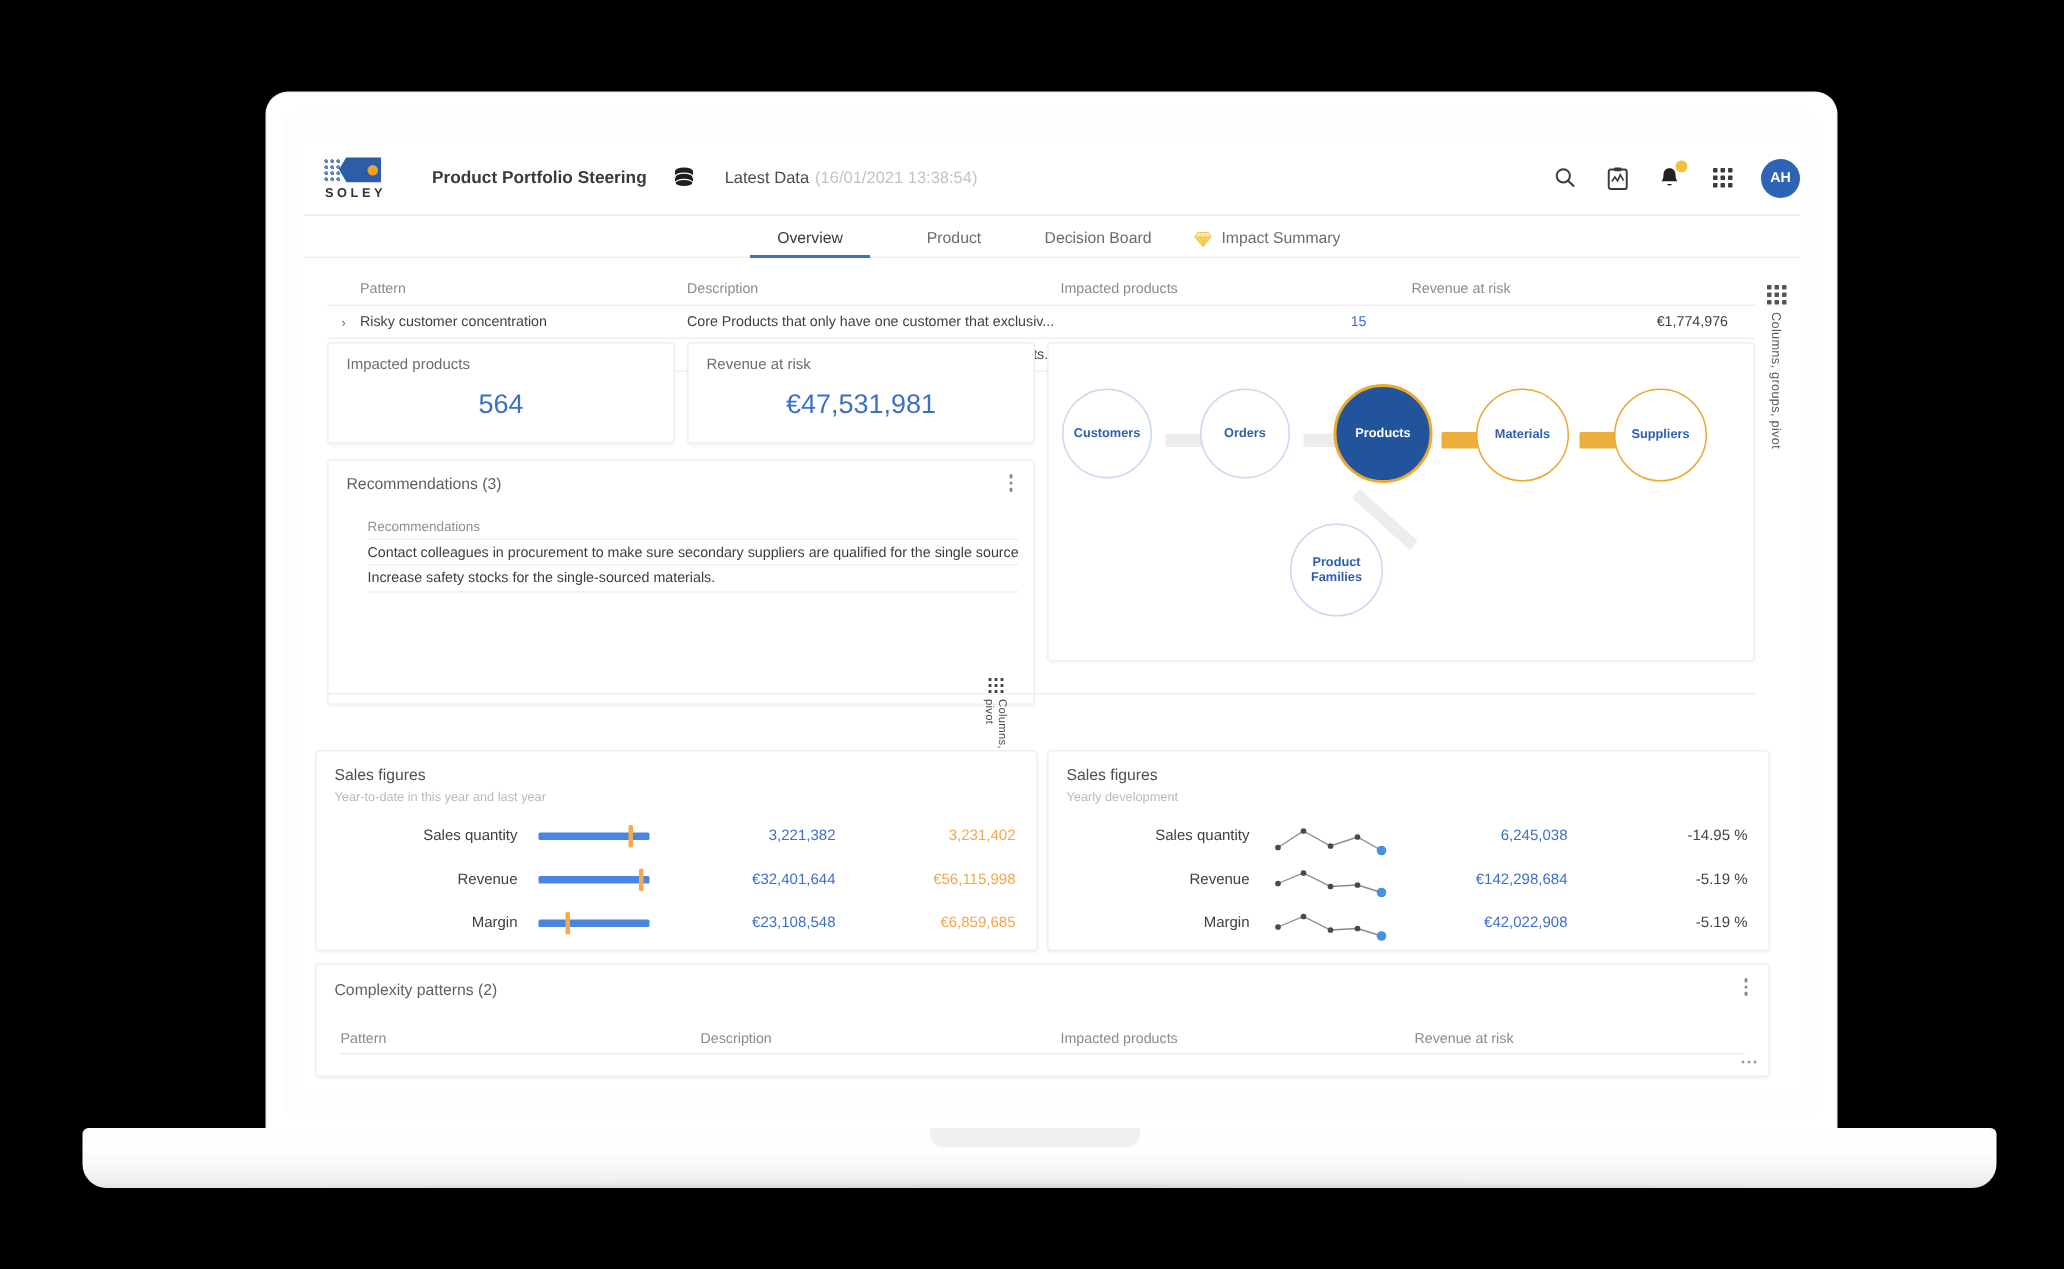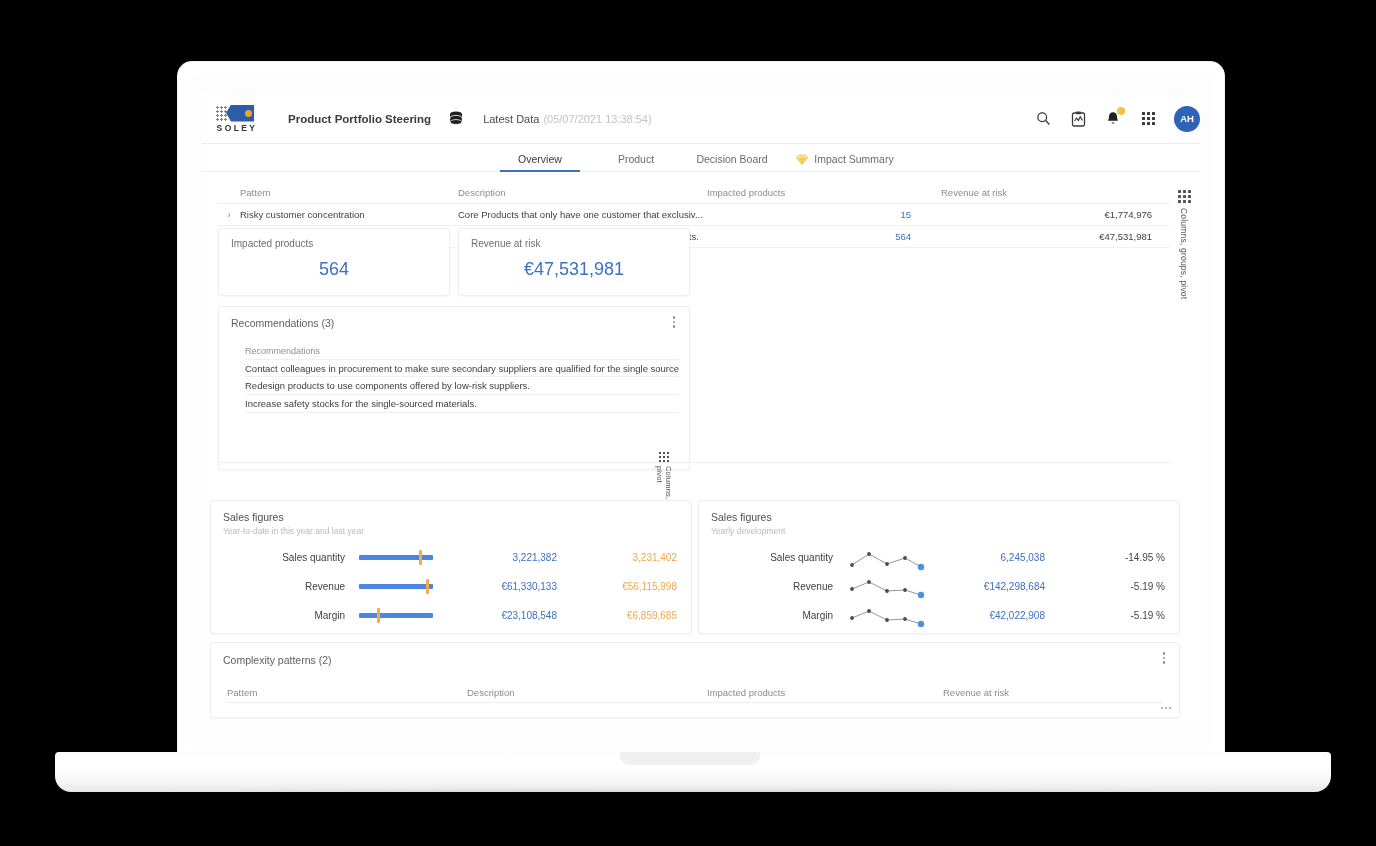--- a/index.html
+++ b/index.html
@@ -221,21 +221,21 @@
         <svg width="14" height="15" viewBox="0 0 14 15">
           <ellipse cx="7" cy="3" rx="6" ry="2.4" fill="#1f1f1f"></ellipse>
           <rect x="1" y="3" width="12" height="3.2" fill="#1f1f1f"></rect>
           <ellipse cx="7" cy="6.8" rx="6" ry="2.4" fill="#1f1f1f" stroke="#fff" stroke-width="0.8"></ellipse>
           <rect x="1" y="7.4" width="12" height="3.2" fill="#1f1f1f"></rect>
           <ellipse cx="7" cy="11" rx="6" ry="2.4" fill="#1f1f1f" stroke="#fff" stroke-width="0.8"></ellipse>
         </svg>
       </div>
 
       <div class="latest">
-        <span>Latest Data</span><span class="stamp">(05/07/2021 13:38:54)</span>
+        <span>Latest Data</span><span class="stamp">(16/01/2021 13:38:54)</span>
       </div>
 
       <div class="topbar-right">
         <div class="tb-ico">
           <svg width="15" height="15" viewBox="0 0 15 15">
               <circle cx="6.2" cy="6.2" r="4.4" fill="none" stroke="#3b3b3b" stroke-width="1.3"></circle>
               <line x1="9.6" y1="9.6" x2="13.4" y2="13.4" stroke="#3b3b3b" stroke-width="1.4"></line>
             </svg>
         </div>
         <div class="tb-ico">
@@ -335,40 +335,57 @@
     <div class="reco">
       <div class="reco-title">Recommendations (3)</div>
       <div class="kebab">
           <span></span>
           <span></span>
           <span></span>
         </div>
       <div class="reco-subhead">Recommendations</div>
       <div class="reco-list">
         <div class="reco-item">Contact colleagues in procurement to make sure secondary suppliers are qualified for the single sourced componen</div>
-        <div class="reco-item">Redesign products to use components offered by low-risk suppliers.</div>
         <div class="reco-item">Increase safety stocks for the single-sourced materials.</div>
       </div>
     </div>
 
     <div class="rail-mini">
       <span class="grid-ico">
           <i></i>
           <i></i>
           <i></i>
           <i></i>
           <i></i>
           <i></i>
           <i></i>
           <i></i>
           <i></i>
         </span>
       <span class="rail-label">Columns, groups, pivot</span>
     </div>
 
+    <div class="graph-panel">
+
+      <div class="edge" style="left:78px; top:60px; width:60px;"></div>
+      <div class="edge" style="left:170px; top:60px; width:62px;"></div>
+      <div class="edge orange" style="left:262px; top:59px; width:62px;"></div>
+      <div class="edge orange" style="left:354px; top:59px; width:62px;"></div>
+      <div class="edge diag" style="left:205px; top:96px; width:52px; transform:rotate(42deg);"></div>
+
+      <div class="node blue-outline" style="left:9px; top:30px; width:60px; height:60px;">Customers</div>
+      <div class="node blue-outline" style="left:101px; top:30px; width:60px; height:60px;">Orders</div>
+      <div class="node filled" style="left:190px; top:27px; width:66px; height:66px;">Products</div>
+      <div class="node orange-outline" style="left:285px; top:30px; width:62px; height:62px;">Materials</div>
+      <div class="node orange-outline" style="left:377px; top:30px; width:62px; height:62px;">Suppliers</div>
+      <div class="node blue-outline" style="left:161px; top:120px; width:62px; height:62px; flex-direction:column;">
+        <span>Product</span>
+        <span>Families</span>
+      </div>
+    </div>
 
     <div class="hdivider"></div>
 
     <div class="sf-card" id="sf-left">
       <div class="sf-title">Sales figures</div>
       <div class="sf-sub">Year-to-date in this year and last year</div>
       <div class="sf-rows">
         <div class="sf-row">
           <div class="sf-name">Sales quantity</div>
           <div class="sf-visual">
@@ -381,21 +398,21 @@
           <div class="sf-v2">3,231,402</div>
         </div>
         <div class="sf-row">
           <div class="sf-name">Revenue</div>
           <div class="sf-visual">
             <div class="bar-wrap">
                 <div class="bar-base"></div>
                 <div class="bar-mark" style="left:67px;"></div>
               </div>
           </div>
-          <div class="sf-v1">€61,330,133</div>
+          <div class="sf-v1">€32,401,644</div>
           <div class="sf-v2">€56,115,998</div>
         </div>
         <div class="sf-row">
           <div class="sf-name">Margin</div>
           <div class="sf-visual">
             <div class="bar-wrap">
                 <div class="bar-base"></div>
                 <div class="bar-mark" style="left:18px;"></div>
               </div>
           </div>

